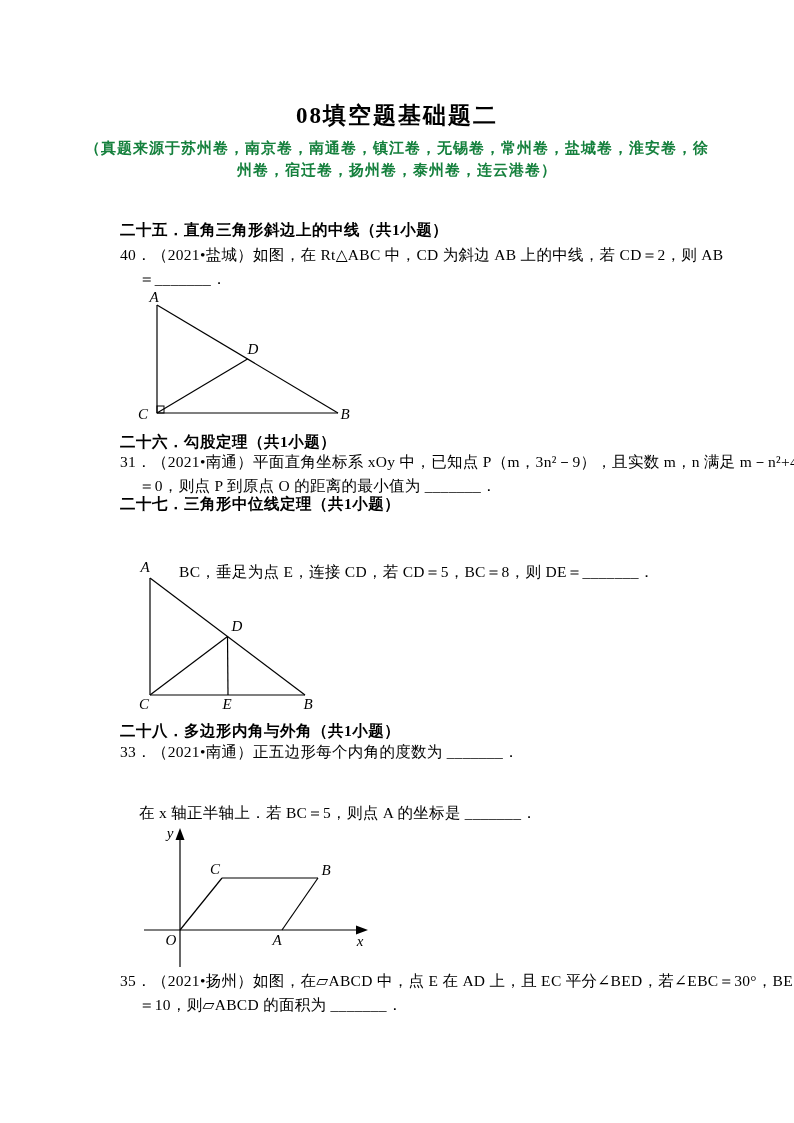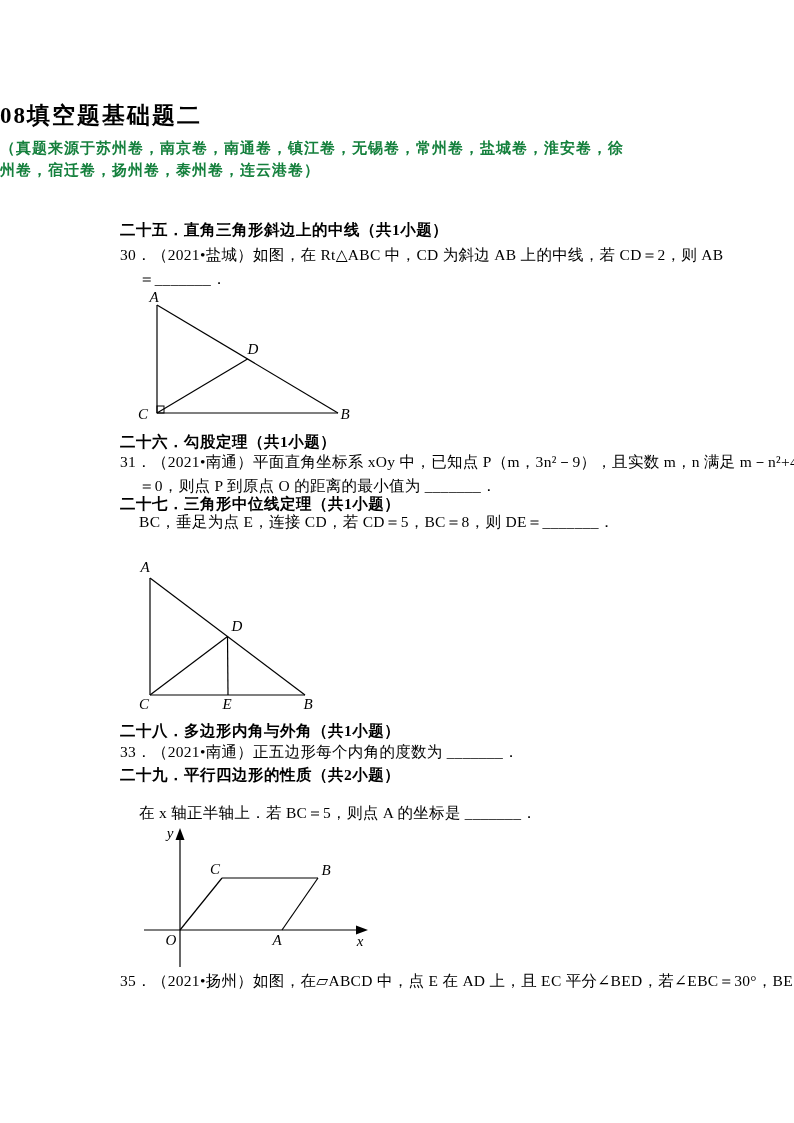--- a/index.html
+++ b/index.html
@@ -4,21 +4,21 @@
 <style>
   * { margin:0; padding:0; box-sizing:border-box; }
   html,body { background:#ffffff; }
   body {
     width:794px; height:1123px;
     font-family:"Liberation Serif","DejaVu Serif",serif;
     color:#000000;
   }
   .page { position:relative; width:794px; height:1123px; background:#ffffff; overflow:hidden; }
   .abs { position:absolute; white-space:nowrap; }
-  .center { left:0; width:794px; text-align:left; }
+  .center { left:0; width:794px; text-align:center; }
   .title { font-size:23px; font-weight:bold; letter-spacing:2px; }
   .subtitle { font-size:15px; font-weight:bold; color:#15803d; letter-spacing:1px; }
   .heading { font-size:15.5px; font-weight:bold; letter-spacing:0.5px; }
   .bodyline { font-size:15.5px; letter-spacing:0.3px; }
   .cont { left:139px; }
   .prob { left:120px; }
   svg { position:absolute; overflow:visible; }
   svg line, svg rect, svg polygon { stroke:#000; }
   svg text {
     font-family:"Liberation Serif","DejaVu Serif",serif;
@@ -28,72 +28,72 @@
 </head>
 <body>
 
 <div class="page">
 
   <div class="abs center title" style="top:100px;">08填空题基础题二</div>
   <div class="abs center subtitle" style="top:139px;">（真题来源于苏州卷，南京卷，南通卷，镇江卷，无锡卷，常州卷，盐城卷，淮安卷，徐</div>
   <div class="abs center subtitle" style="top:161px;">州卷，宿迁卷，扬州卷，泰州卷，连云港卷）</div>
 
   <div class="abs heading prob" style="top:220px;">二十五．直角三角形斜边上的中线（共1小题）</div>
-  <div class="abs bodyline prob" style="top:245px;">30．（2021•盐城）如图，在 Rt△ABC 中，CD 为斜边 AB 上的中线，若 CD＝2，则 AB</div>
+  <div class="abs bodyline prob" style="top:245px;">40．（2021•盐城）如图，在 Rt△ABC 中，CD 为斜边 AB 上的中线，若 CD＝2，则 AB</div>
   <div class="abs bodyline cont" style="top:269px;">＝_______．</div>
 
   <svg style="left:128px; top:292px;" width="235" height="135" viewBox="0 0 235 135">
     <line x1="29" y1="13" x2="29" y2="121" stroke-width="1.2"></line>
     <line x1="29" y1="121" x2="210" y2="121" stroke-width="1.2"></line>
     <line x1="29" y1="13" x2="210" y2="121" stroke-width="1.2"></line>
     <line x1="29" y1="121" x2="119.5" y2="67" stroke-width="1.2"></line>
     <rect x="29" y="114" width="7" height="7" fill="none" stroke-width="1"></rect>
     <text x="26" y="10" text-anchor="middle">A</text>
     <text x="15" y="127" text-anchor="middle">C</text>
     <text x="217" y="127" text-anchor="middle">B</text>
     <text x="125" y="62" text-anchor="middle">D</text>
   </svg>
 
   <div class="abs heading prob" style="top:432px;">二十六．勾股定理（共1小题）</div>
   <div class="abs bodyline prob" style="top:452px;">31．（2021•南通）平面直角坐标系 xOy 中，已知点 P（m，3n²－9），且实数 m，n 满足 m－n²+4</div>
   <div class="abs bodyline cont" style="top:476px;">＝0，则点 P 到原点 O 的距离的最小值为 _______．</div>
 
   <div class="abs heading prob" style="top:494px;">二十七．三角形中位线定理（共1小题）</div>
-  <div class="abs bodyline cont" style="top:512px;">BC，垂足为点 E，连接 CD，若 CD＝5，BC＝8，则 DE＝_______．</div>
+  <div class="abs bodyline cont" style="top:562px;margin-left:40px;">BC，垂足为点 E，连接 CD，若 CD＝5，BC＝8，则 DE＝_______．</div>
 
   <svg style="left:133px; top:558px;" width="200" height="155" viewBox="0 0 200 155">
     <line x1="17" y1="20" x2="17" y2="137" stroke-width="1.2"></line>
     <line x1="17" y1="137" x2="172" y2="137" stroke-width="1.2"></line>
     <line x1="17" y1="20" x2="172" y2="137" stroke-width="1.2"></line>
     <line x1="17" y1="137" x2="94.5" y2="78.5" stroke-width="1.2"></line>
     <line x1="94.5" y1="78.5" x2="95" y2="137" stroke-width="1.2"></line>
     <text x="12" y="14" text-anchor="middle">A</text>
     <text x="11" y="151" text-anchor="middle">C</text>
     <text x="94" y="151" text-anchor="middle">E</text>
     <text x="175" y="151" text-anchor="middle">B</text>
     <text x="104" y="73" text-anchor="middle">D</text>
   </svg>
 
   <div class="abs heading prob" style="top:721px;">二十八．多边形内角与外角（共1小题）</div>
   <div class="abs bodyline prob" style="top:742px;">33．（2021•南通）正五边形每个内角的度数为 _______．</div>
 
-  <div class="abs heading prob" style="top:765px;">二十九．平行四边形的性质（共2小题）</div>
   <div class="abs bodyline cont" style="top:803px;">在 x 轴正半轴上．若 BC＝5，则点 A 的坐标是 _______．</div>
 
   <svg style="left:140px; top:824px;" width="245" height="150" viewBox="0 0 245 150">
     <line x1="40" y1="10" x2="40" y2="143" stroke-width="1.2"></line>
     <polygon points="40,4 35.5,16 44.5,16" fill="#000" stroke-width="0"></polygon>
     <line x1="4" y1="106" x2="222" y2="106" stroke-width="1.2"></line>
     <polygon points="228,106 216,101.5 216,110.5" fill="#000" stroke-width="0"></polygon>
     <line x1="142" y1="106" x2="178" y2="54" stroke-width="1.2"></line>
     <line x1="178" y1="54" x2="82" y2="54" stroke-width="1.2"></line>
     <line x1="82" y1="54" x2="40" y2="106" stroke-width="1.2"></line>
     <text x="30" y="14" text-anchor="middle">y</text>
     <text x="220" y="122" text-anchor="middle">x</text>
     <text x="31" y="121" text-anchor="middle">O</text>
     <text x="75" y="50" text-anchor="middle">C</text>
     <text x="186" y="51" text-anchor="middle">B</text>
     <text x="137" y="121" text-anchor="middle">A</text>
   </svg>
 
   <div class="abs bodyline prob" style="top:971px;">35．（2021•扬州）如图，在▱ABCD 中，点 E 在 AD 上，且 EC 平分∠BED，若∠EBC＝30°，BE</div>
+  <div class="abs bodyline cont" style="top:995px;">＝10，则▱ABCD 的面积为 _______．</div>
 
 </div>
 
 </body></html>

